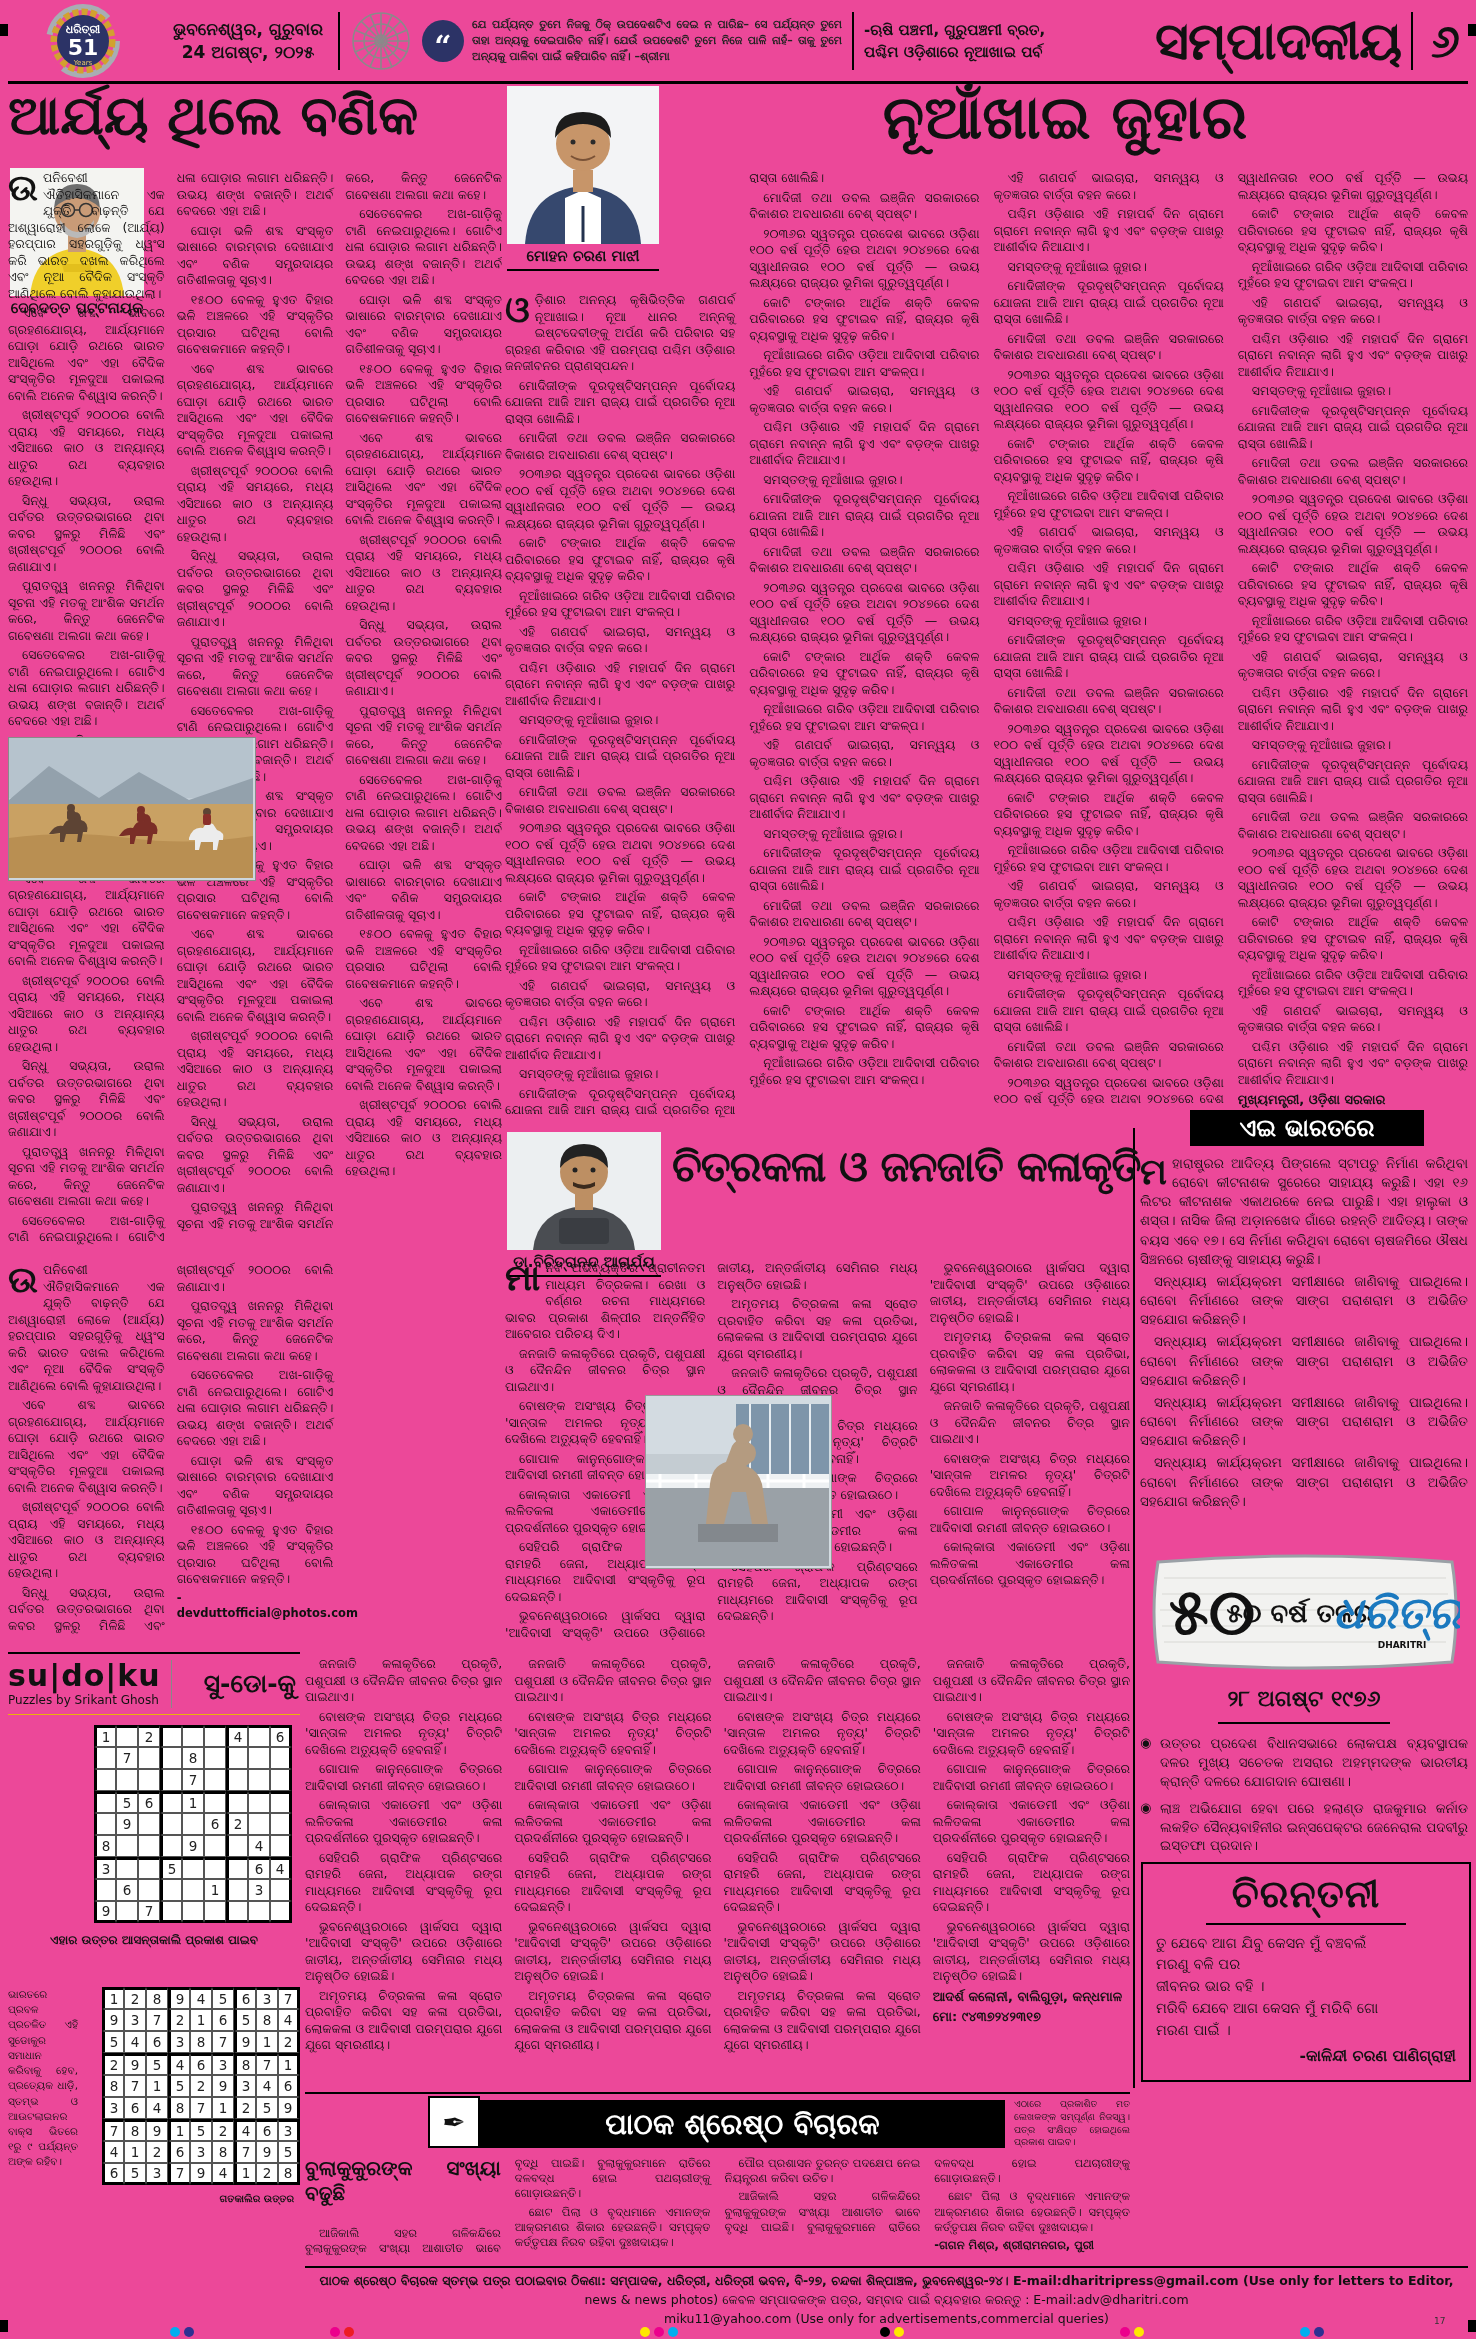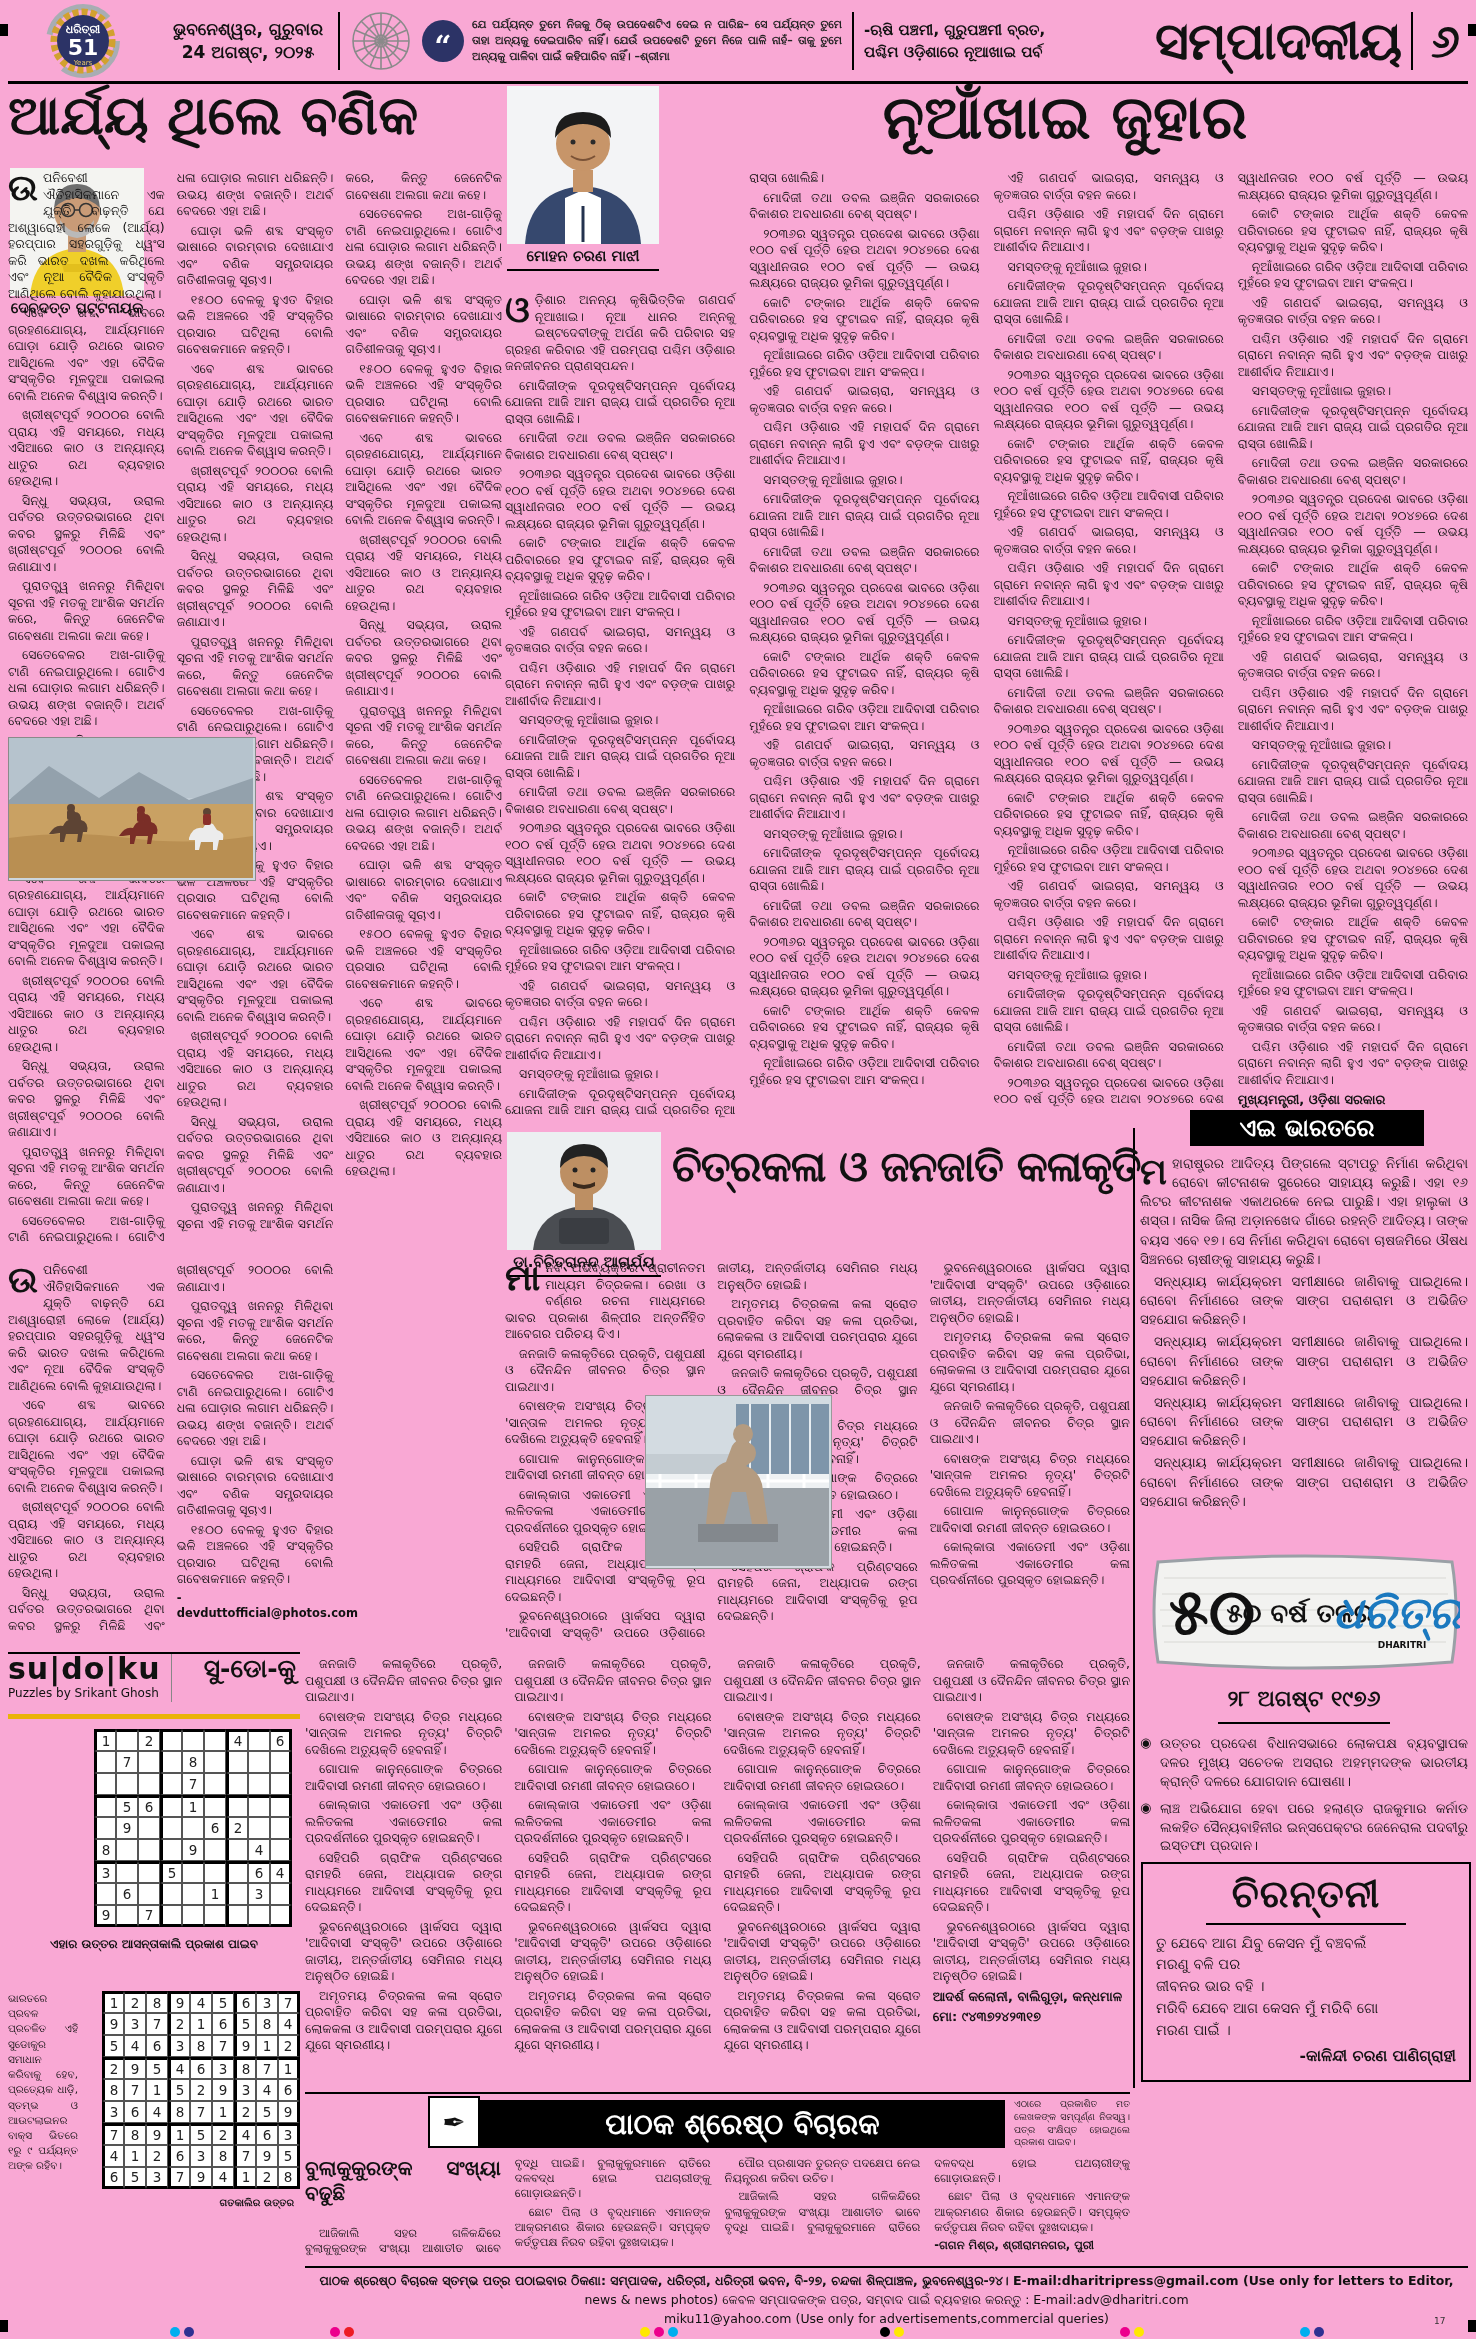--- a/index.html
+++ b/index.html
@@ -1,16 +1,16 @@
 <!DOCTYPE html>
 <html><head>
 <meta charset="utf-8">
 <style>
   html,body{margin:0;padding:0;background:#e8e8e8;}
-  .page{position:relative;width:1476px;height:2339px;background:#f9a8d4;overflow:hidden;
+  .page{position:relative;width:1476px;height:2339px;background:#ec4899;overflow:hidden;
         font-family:"DejaVu Sans","Liberation Sans",sans-serif;color:#111;text-decoration:underline;}
   .abs{position:absolute;}
   .rule{background:#000;}
   
   #masthead{left:8px;top:2px;width:1460px;height:78px;display:flex;align-items:center;gap:10px;}
   .vdiv{width:2px;background:#000;height:58px;flex:0 0 auto;}
   #dateline{font-weight:bold;font-size:17px;line-height:1.35;text-align:center;width:160px;}
   #quote-wrap{display:flex;align-items:center;gap:8px;width:420px;}
   #quote-icon{width:42px;height:42px;border-radius:50%;background:#2c3366;color:#fff;flex:0 0 auto;
               display:flex;align-items:center;justify-content:center;font-family:"DejaVu Serif",serif;
@@ -57,21 +57,21 @@
   #fifty-items{left:1140px;top:1734px;width:328px;font-size:13.5px;line-height:1.4;text-align:justify;}
   #fifty-items div{margin-bottom:8px;padding-left:20px;position:relative;}
   #fifty-items div::before{content:"◉";position:absolute;left:0;top:0;font-size:13px;}
   #chirantani{left:1141px;top:1862px;width:300px;height:200px;border:2px solid #000;padding:8px 13px;}
   #chirantani-title{font-size:38px;font-weight:bold;text-align:center;letter-spacing:1px;}
   #chirantani-rule{width:200px;height:1.5px;background:#000;margin:6px auto 8px;}
   #chirantani-poem{font-size:14.5px;line-height:1.5;}
   #chirantani-sig{text-align:right;font-weight:bold;font-size:15.5px;margin-top:6px;}
   
   #sudoku{left:8px;top:1652px;width:292px;height:660px;border-top:2px solid #000;}
-  #sudoku-head{display:flex;align-items:flex-start;height:60px;border-bottom:5px solid #eab308;}
+  #sudoku-head{display:flex;align-items:center;height:60px;border-bottom:1px solid #eab308;}
   #sudoku-brand{font-size:30px;font-weight:bold;letter-spacing:1px;line-height:1;}
   #sudoku-byline{font-size:12px;margin-top:2px;}
   #sudoku-odia{font-size:25px;font-weight:bold;margin-left:auto;padding-right:4px;}
   .sudoku-vdiv{width:1px;height:48px;background:#888;margin:0 10px;}
   .sgrid{display:grid;grid-template-columns:repeat(9,22px);grid-auto-rows:22px;width:198px;}
   .sgrid .cell{border:1px solid #555;display:flex;align-items:center;justify-content:center;
                font-size:13.5px;color:#222;background:#fff;}
   .sgrid .bt{border-top:3px solid #000;} .sgrid .bl{border-left:3px solid #000;}
   .sgrid .bb{border-bottom:3px solid #000;} .sgrid .br{border-right:3px solid #000;}
   #puzzle-grid{margin:10px 0 0 86px;}

